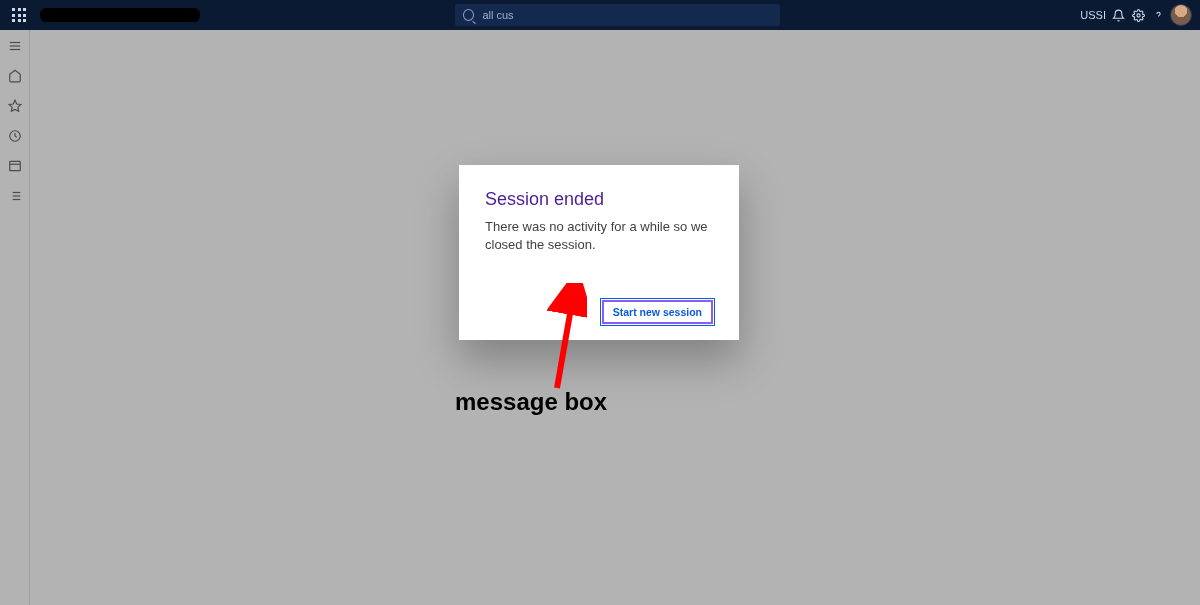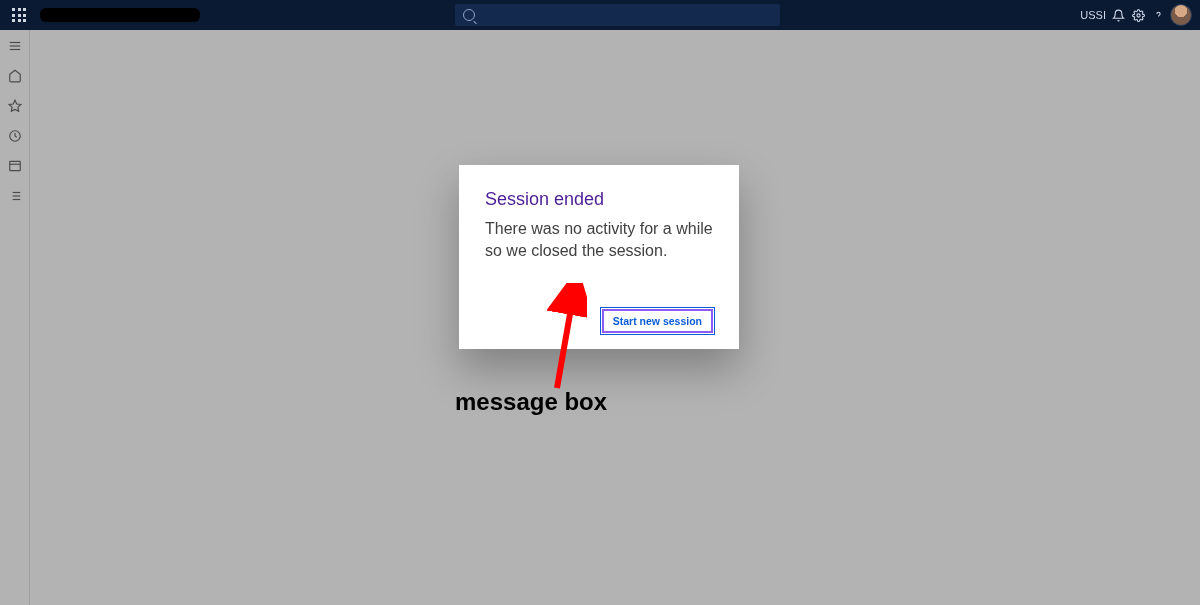--- a/index.html
+++ b/index.html
@@ -140,21 +140,21 @@
       box-shadow: 0 20px 40px rgba(0,0,0,0.28);
       padding: 24px 26px 16px 26px;
     }
     .dialog-title {
       font-size: 18px;
       font-weight: 400;
       color: #4c1d95;
       margin-bottom: 8px;
     }
     .dialog-body {
-      font-size: 16px;
+      font-size: 13px;
       color: #414141;
       line-height: 1.4;
       margin-bottom: 46px;
     }
     .dialog-actions {
       display: flex;
       justify-content: flex-end;
     }
     .primary-btn {
       background: #fff;
@@ -196,20 +196,21 @@
       <span></span>
       <span></span>
     <span></span>
       <span></span>
       <span></span>
   </div>
   <div class="brand-redact"></div>
 
   <div class="search-wrap">
     <div class="search-icon"></div>
+    <input class="search-text" type="text" value="all cus" style="">
   </div>
 
   <div class="topbar-right">
     <div class="company-code">USSI</div>
     <div class="icon-btn">
       <svg width="13" height="13" viewBox="0 0 24 24" fill="none" stroke="currentColor" stroke-width="2">
           <path d="M18 8a6 6 0 10-12 0c0 7-3 9-3 9h18s-3-2-3-9"></path>
           <path d="M13.7 21a2 2 0 01-3.4 0"></path>
         </svg>
     </div>

